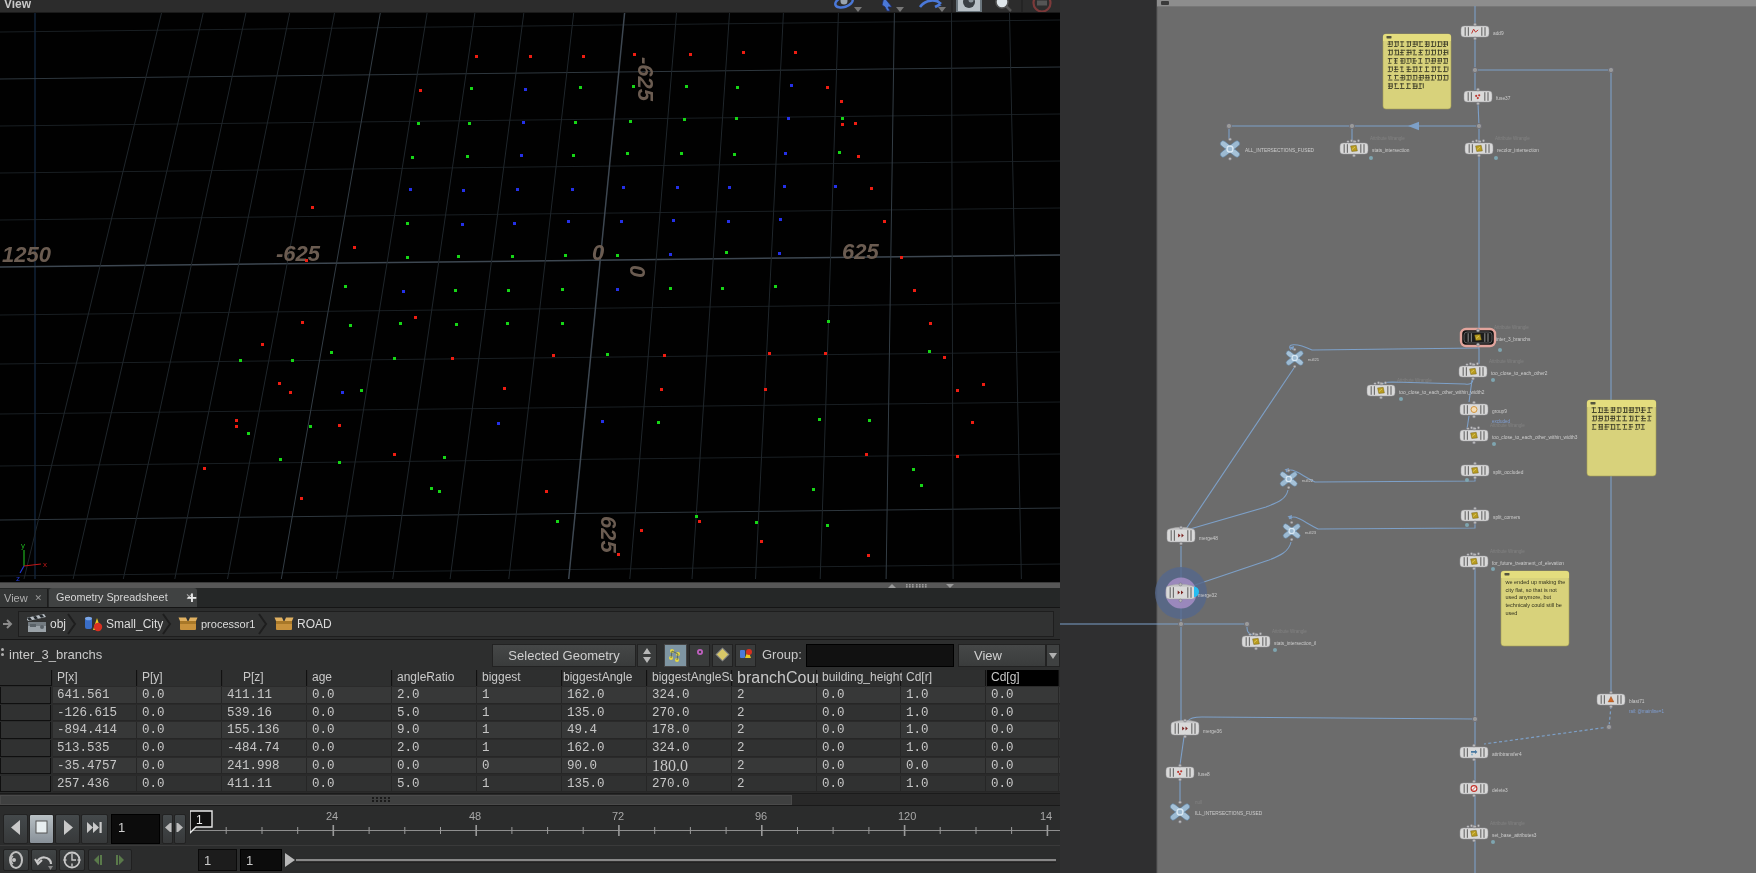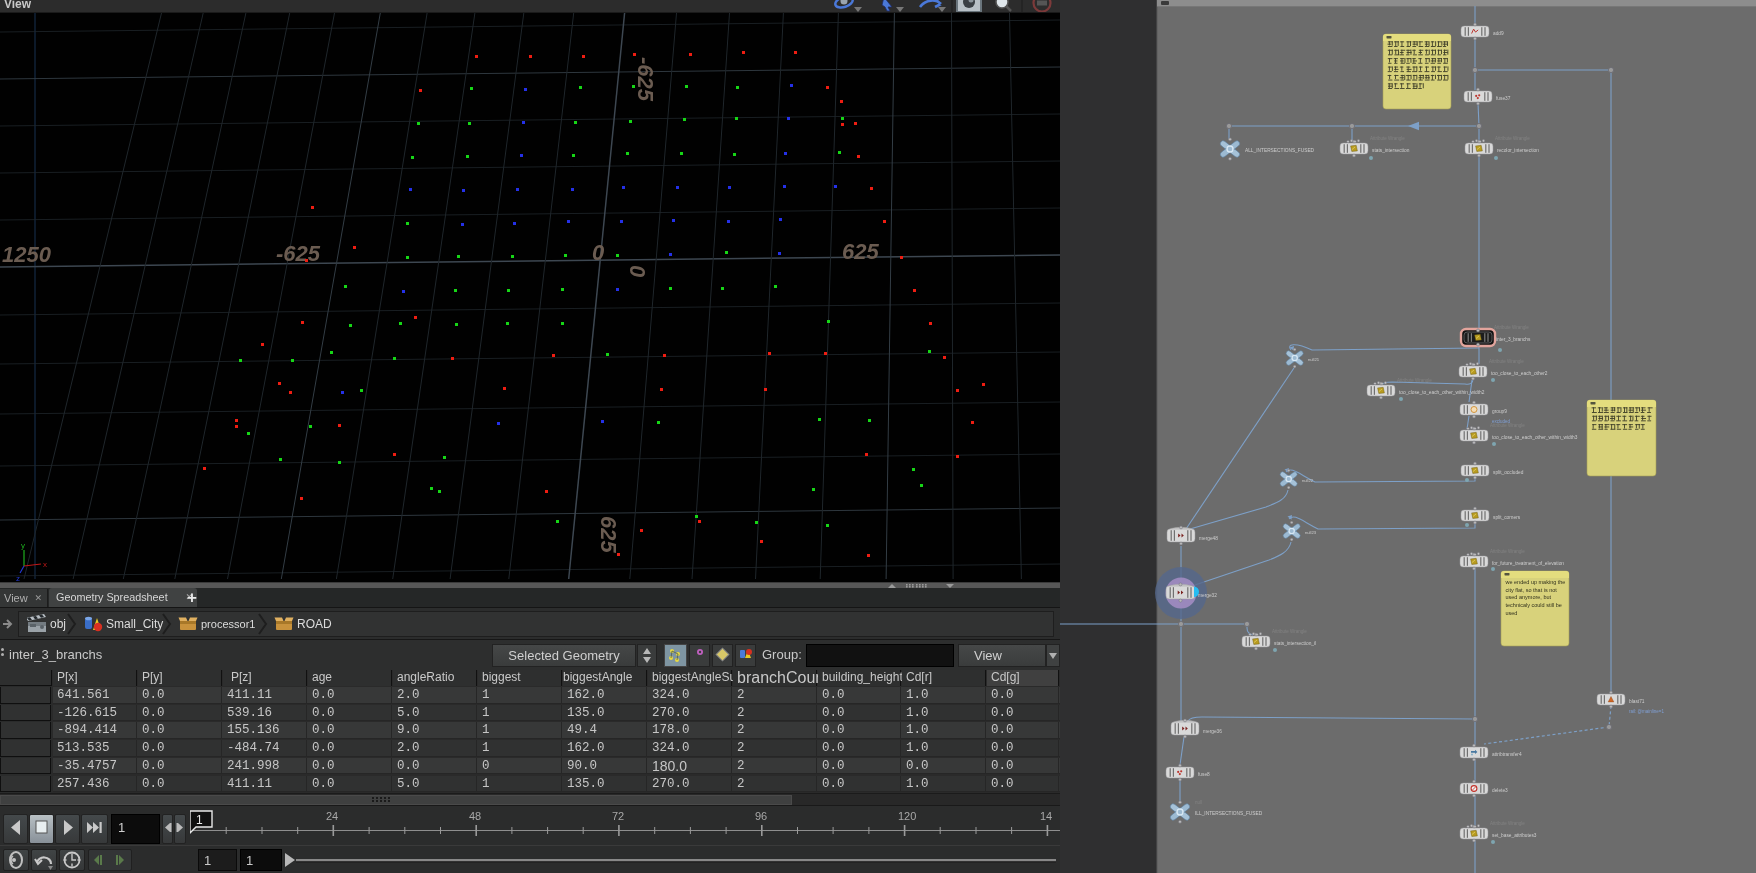--- a/index.html
+++ b/index.html
@@ -341,30 +341,30 @@
         <div class="abs" style="left:0;top:0;width:52px;height:16px;background:#2e2f2f;border-right:1px solid #0f0f0f;border-bottom:1px solid #0f0f0f"></div>
         <div class="abs" style="left:0;top:17.0px;width:51px;height:16.7px;background:#303131;border:1px solid #0f0f0f;border-top:none"></div>
         <div class="abs" style="left:0;top:34.7px;width:51px;height:16.7px;background:#303131;border:1px solid #0f0f0f;border-top:none"></div>
         <div class="abs" style="left:0;top:52.4px;width:51px;height:16.7px;background:#303131;border:1px solid #0f0f0f;border-top:none"></div>
         <div class="abs" style="left:0;top:70.1px;width:51px;height:16.7px;background:#303131;border:1px solid #0f0f0f;border-top:none"></div>
         <div class="abs" style="left:0;top:87.8px;width:51px;height:16.7px;background:#303131;border:1px solid #0f0f0f;border-top:none"></div>
         <div class="abs" style="left:0;top:105.5px;width:51px;height:16.7px;background:#303131;border:1px solid #0f0f0f;border-top:none"></div>
       </div>
       <div class="abs" style="left:53px;top:0;width:84px;height:16px;background:#2e2f2f;border-right:1px solid #111;color:#c9c9c9;font-size:12px;line-height:15px"><span style="margin-left:4px">P[x]</span></div>
       <div class="abs" style="left:138px;top:0;width:84px;height:16px;background:#2e2f2f;border-right:1px solid #111;color:#c9c9c9;font-size:12px;line-height:15px"><span style="margin-left:4px">P[y]</span></div>
-      <div class="abs" style="left:223px;top:0;width:84px;height:16px;background:#2e2f2f;border-right:1px solid #111;color:#c9c9c9;font-size:12px;line-height:15px"><span style="margin-left:8px">P[z]</span></div>
+      <div class="abs" style="left:223px;top:0;width:84px;height:16px;background:#2e2f2f;border-right:1px solid #111;color:#c9c9c9;font-size:12px;line-height:15px"><span style="margin-left:20px">P[z]</span></div>
       <div class="abs" style="left:308px;top:0;width:84px;height:16px;background:#2e2f2f;border-right:1px solid #111;color:#c9c9c9;font-size:12px;line-height:15px"><span style="margin-left:4px">age</span></div>
       <div class="abs" style="left:393px;top:0;width:84px;height:16px;background:#2e2f2f;border-right:1px solid #111;color:#c9c9c9;font-size:12px;line-height:15px"><span style="margin-left:4px">angleRatio</span></div>
       <div class="abs" style="left:478px;top:0;width:84px;height:16px;background:#2e2f2f;border-right:1px solid #111;color:#c9c9c9;font-size:12px;line-height:15px"><span style="margin-left:4px">biggest</span></div>
       <div class="abs" style="left:563px;top:0;width:84px;height:16px;background:#2e2f2f;border-right:1px solid #111;color:#c9c9c9;font-size:12px;line-height:15px"><span style="">biggestAngle</span></div>
       <div class="abs" style="left:648px;top:0;width:84px;height:16px;background:#2e2f2f;border-right:1px solid #111;color:#c9c9c9;font-size:12px;line-height:15px"><span style="margin-left:4px">biggestAngleSu</span></div>
       <div class="abs" style="left:733px;top:0;width:84px;height:16px;background:#2e2f2f;border-right:1px solid #111;color:#c9c9c9;font-size:16px;line-height:15px"><span style="margin-left:4px">branchCount</span></div>
       <div class="abs" style="left:818px;top:0;width:83px;height:16px;background:#2e2f2f;border-right:1px solid #111;color:#c9c9c9;font-size:12px;line-height:15px"><span style="margin-left:4px">building_height</span></div>
       <div class="abs" style="left:902px;top:0;width:84px;height:16px;background:#2e2f2f;border-right:1px solid #111;color:#c9c9c9;font-size:12px;line-height:15px"><span style="margin-left:4px">Cd[r]</span></div>
-      <div class="abs" style="left:987px;top:0;width:72px;height:16px;background:#404040;border-right:1px solid #111;color:#c9c9c9;font-size:12px;line-height:15px"><span style="margin-left:4px">Cd[g]</span></div>
+      <div class="abs" style="left:987px;top:0;width:72px;height:16px;background:#000000;border-right:1px solid #111;color:#c9c9c9;font-size:12px;line-height:15px"><span style="margin-left:4px">Cd[g]</span></div>
       <div class="abs" style="left:53px;top:17.0px;width:1007px;height:16.7px;background:#373838;border-bottom:1px solid #262626"></div>
       <div class="abs" style="left:53px;top:17.0px;width:84px;height:16.7px;border-right:1px solid #262626;color:#c6c6c6;font-family:'Liberation Mono',monospace;font-size:12.5px;line-height:16px"><span style="margin-left:4px">641.561</span></div>
       <div class="abs" style="left:138px;top:17.0px;width:84px;height:16.7px;border-right:1px solid #262626;color:#c6c6c6;font-family:'Liberation Mono',monospace;font-size:12.5px;line-height:16px"><span style="margin-left:4px">0.0</span></div>
       <div class="abs" style="left:223px;top:17.0px;width:84px;height:16.7px;border-right:1px solid #262626;color:#c6c6c6;font-family:'Liberation Mono',monospace;font-size:12.5px;line-height:16px"><span style="margin-left:4px">411.11</span></div>
       <div class="abs" style="left:308px;top:17.0px;width:84px;height:16.7px;border-right:1px solid #262626;color:#c6c6c6;font-family:'Liberation Mono',monospace;font-size:12.5px;line-height:16px"><span style="margin-left:4px">0.0</span></div>
       <div class="abs" style="left:393px;top:17.0px;width:84px;height:16.7px;border-right:1px solid #262626;color:#c6c6c6;font-family:'Liberation Mono',monospace;font-size:12.5px;line-height:16px"><span style="margin-left:4px">2.0</span></div>
       <div class="abs" style="left:478px;top:17.0px;width:84px;height:16.7px;border-right:1px solid #262626;color:#c6c6c6;font-family:'Liberation Mono',monospace;font-size:12.5px;line-height:16px"><span style="margin-left:4px">1</span></div>
       <div class="abs" style="left:563px;top:17.0px;width:84px;height:16.7px;border-right:1px solid #262626;color:#c6c6c6;font-family:'Liberation Mono',monospace;font-size:12.5px;line-height:16px"><span style="margin-left:4px">162.0</span></div>
       <div class="abs" style="left:648px;top:17.0px;width:84px;height:16.7px;border-right:1px solid #262626;color:#c6c6c6;font-family:'Liberation Mono',monospace;font-size:12.5px;line-height:16px"><span style="margin-left:4px">324.0</span></div>
       <div class="abs" style="left:733px;top:17.0px;width:84px;height:16.7px;border-right:1px solid #262626;color:#c6c6c6;font-family:'Liberation Mono',monospace;font-size:12.5px;line-height:16px"><span style="margin-left:4px">2</span></div>
@@ -411,21 +411,21 @@
       <div class="abs" style="left:902px;top:70.1px;width:84px;height:16.7px;border-right:1px solid #262626;color:#c6c6c6;font-family:'Liberation Mono',monospace;font-size:12.5px;line-height:16px"><span style="margin-left:4px">1.0</span></div>
       <div class="abs" style="left:987px;top:70.1px;width:72px;height:16.7px;border-right:1px solid #262626;color:#c6c6c6;font-family:'Liberation Mono',monospace;font-size:12.5px;line-height:16px"><span style="margin-left:4px">0.0</span></div>
       <div class="abs" style="left:53px;top:87.8px;width:1007px;height:16.7px;background:#373838;border-bottom:1px solid #262626"></div>
       <div class="abs" style="left:53px;top:87.8px;width:84px;height:16.7px;border-right:1px solid #262626;color:#c6c6c6;font-family:'Liberation Mono',monospace;font-size:12.5px;line-height:16px"><span style="margin-left:4px">-35.4757</span></div>
       <div class="abs" style="left:138px;top:87.8px;width:84px;height:16.7px;border-right:1px solid #262626;color:#c6c6c6;font-family:'Liberation Mono',monospace;font-size:12.5px;line-height:16px"><span style="margin-left:4px">0.0</span></div>
       <div class="abs" style="left:223px;top:87.8px;width:84px;height:16.7px;border-right:1px solid #262626;color:#c6c6c6;font-family:'Liberation Mono',monospace;font-size:12.5px;line-height:16px"><span style="margin-left:4px">241.998</span></div>
       <div class="abs" style="left:308px;top:87.8px;width:84px;height:16.7px;border-right:1px solid #262626;color:#c6c6c6;font-family:'Liberation Mono',monospace;font-size:12.5px;line-height:16px"><span style="margin-left:4px">0.0</span></div>
       <div class="abs" style="left:393px;top:87.8px;width:84px;height:16.7px;border-right:1px solid #262626;color:#c6c6c6;font-family:'Liberation Mono',monospace;font-size:12.5px;line-height:16px"><span style="margin-left:4px">0.0</span></div>
       <div class="abs" style="left:478px;top:87.8px;width:84px;height:16.7px;border-right:1px solid #262626;color:#c6c6c6;font-family:'Liberation Mono',monospace;font-size:12.5px;line-height:16px"><span style="margin-left:4px">0</span></div>
       <div class="abs" style="left:563px;top:87.8px;width:84px;height:16.7px;border-right:1px solid #262626;color:#c6c6c6;font-family:'Liberation Mono',monospace;font-size:12.5px;line-height:16px"><span style="margin-left:4px">90.0</span></div>
-      <div class="abs" style="left:648px;top:87.8px;width:84px;height:16.7px;border-right:1px solid #262626;color:#c6c6c6;font-family:Liberation Sans, sans-serif;font-size:14px;line-height:16px"><span style="margin-left:4px">180.0</span></div>
+      <div class="abs" style="left:648px;top:87.8px;width:84px;height:16.7px;border-right:1px solid #262626;color:#c6c6c6;font-family:Liberation Serif, serif;font-size:16px;line-height:16px"><span style="margin-left:4px">180.0</span></div>
       <div class="abs" style="left:733px;top:87.8px;width:84px;height:16.7px;border-right:1px solid #262626;color:#c6c6c6;font-family:'Liberation Mono',monospace;font-size:12.5px;line-height:16px"><span style="margin-left:4px">2</span></div>
       <div class="abs" style="left:818px;top:87.8px;width:83px;height:16.7px;border-right:1px solid #262626;color:#c6c6c6;font-family:'Liberation Mono',monospace;font-size:12.5px;line-height:16px"><span style="margin-left:4px">0.0</span></div>
       <div class="abs" style="left:902px;top:87.8px;width:84px;height:16.7px;border-right:1px solid #262626;color:#c6c6c6;font-family:'Liberation Mono',monospace;font-size:12.5px;line-height:16px"><span style="margin-left:4px">0.0</span></div>
       <div class="abs" style="left:987px;top:87.8px;width:72px;height:16.7px;border-right:1px solid #262626;color:#c6c6c6;font-family:'Liberation Mono',monospace;font-size:12.5px;line-height:16px"><span style="margin-left:4px">0.0</span></div>
       <div class="abs" style="left:53px;top:105.5px;width:1007px;height:16.7px;background:#303131;border-bottom:1px solid #262626"></div>
       <div class="abs" style="left:53px;top:105.5px;width:84px;height:16.7px;border-right:1px solid #262626;color:#c6c6c6;font-family:'Liberation Mono',monospace;font-size:12.5px;line-height:16px"><span style="margin-left:4px">257.436</span></div>
       <div class="abs" style="left:138px;top:105.5px;width:84px;height:16.7px;border-right:1px solid #262626;color:#c6c6c6;font-family:'Liberation Mono',monospace;font-size:12.5px;line-height:16px"><span style="margin-left:4px">0.0</span></div>
       <div class="abs" style="left:223px;top:105.5px;width:84px;height:16.7px;border-right:1px solid #262626;color:#c6c6c6;font-family:'Liberation Mono',monospace;font-size:12.5px;line-height:16px"><span style="margin-left:4px">411.11</span></div>
       <div class="abs" style="left:308px;top:105.5px;width:84px;height:16.7px;border-right:1px solid #262626;color:#c6c6c6;font-family:'Liberation Mono',monospace;font-size:12.5px;line-height:16px"><span style="margin-left:4px">0.0</span></div>
       <div class="abs" style="left:393px;top:105.5px;width:84px;height:16.7px;border-right:1px solid #262626;color:#c6c6c6;font-family:'Liberation Mono',monospace;font-size:12.5px;line-height:16px"><span style="margin-left:4px">5.0</span></div>

